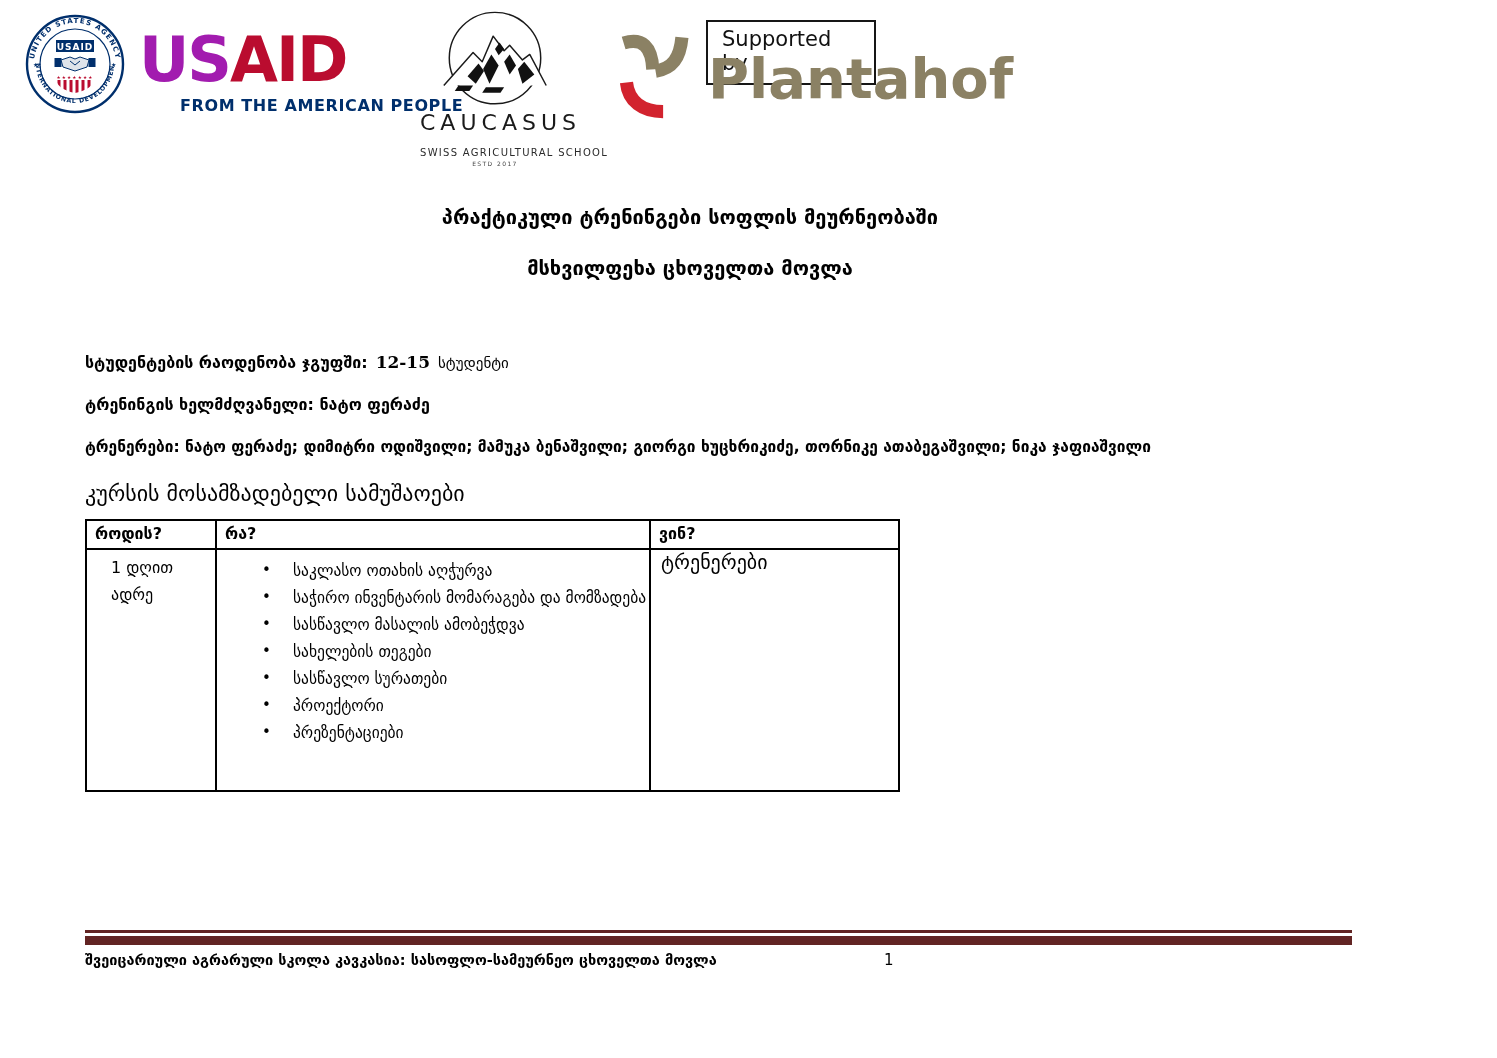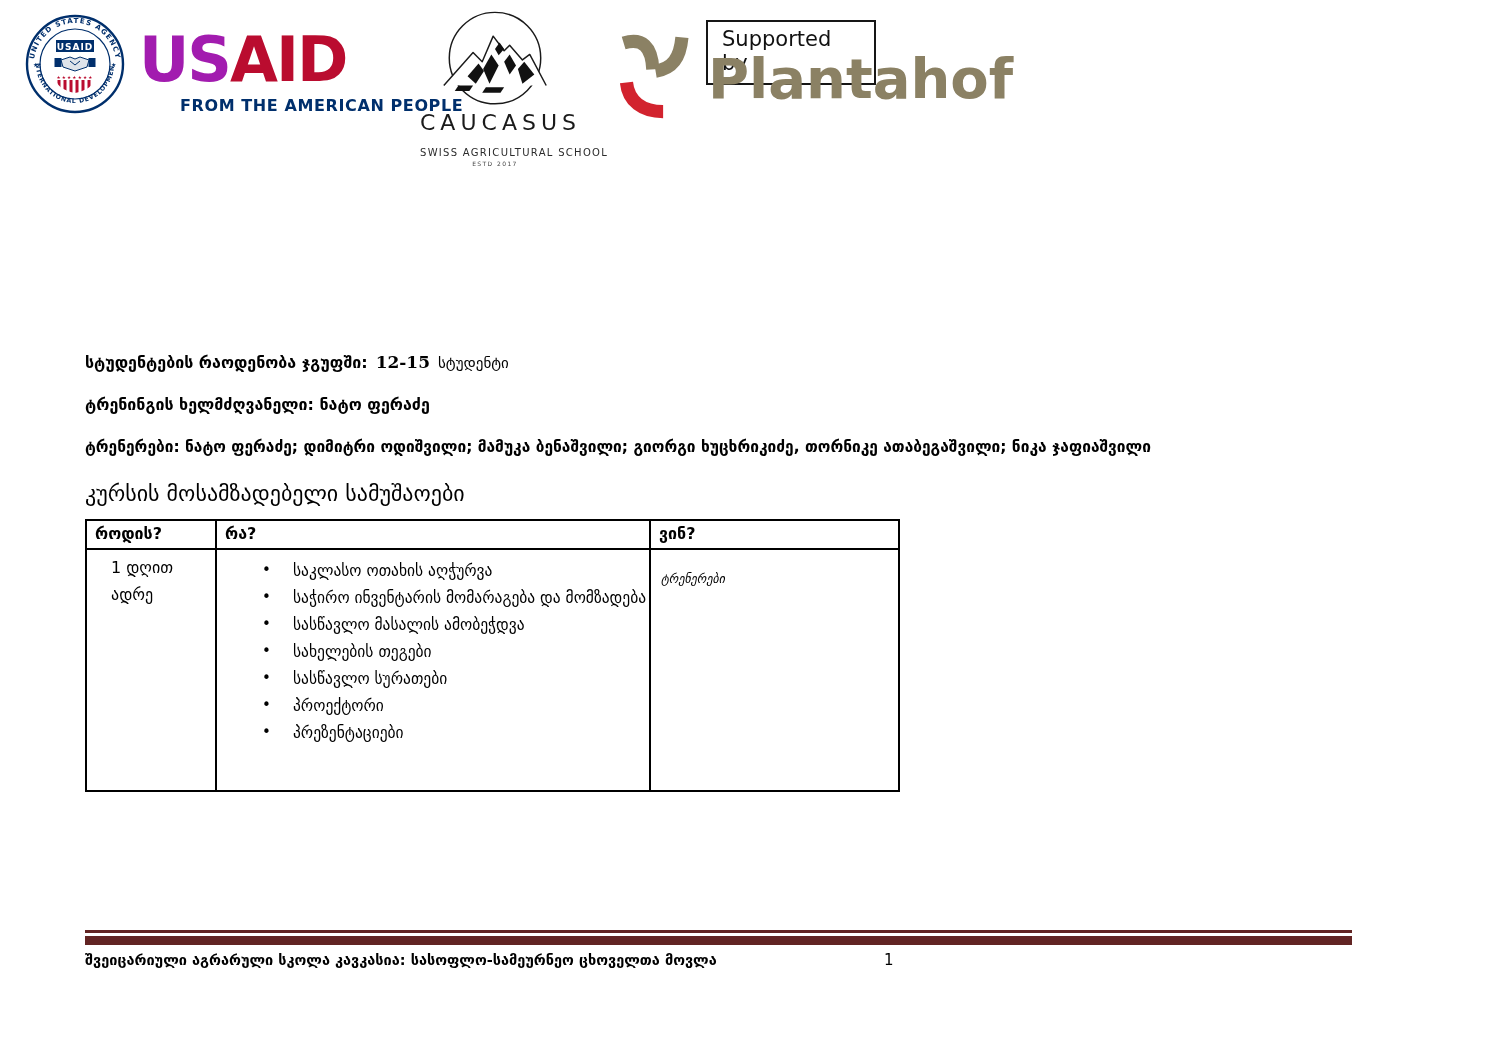--- a/index.html
+++ b/index.html
@@ -46,21 +46,21 @@
   
   .prep-table { position:absolute; left:85px; top:519px; border-collapse:collapse; table-layout:fixed; }
   .prep-table th, .prep-table td { border:2px solid #000; vertical-align:top; text-align:left; }
   .prep-table th { font-size:16px; padding:3px 8px 5px 8px; }
   .col-when { width:125px; } .col-what { width:434px; } .col-who { width:249px; }
   .when-cell { font-size:16px; padding:4px 24px; height:232px; }
   .when-cell div { width:80px; line-height:1.7; }
   .what-cell ul { list-style:none; margin:9px 0 0 0; padding:0; }
   .what-cell li { position:relative; padding-left:75px; font-size:15.5px; line-height:1.42; margin-bottom:5px; }
   .what-cell li::before { content:"•"; position:absolute; left:44px; top:0; font-size:15px; }
-  .who-cell { font-size:12px; padding:22px 10px;font-style:italic; }
+  .who-cell { font-size:20px; padding:0 10px; }
 
   
   .footer-rule { position:absolute; left:85px; top:930px; width:1267px; height:0; border-top:3px solid #622423; }
   .footer-bar  { position:absolute; left:85px; top:936px; width:1267px; height:9px; background:#622423; }
   .footer-text { position:absolute; left:85px; top:952px; font-size:14.5px; font-weight:bold; }
   .footer-page { position:absolute; left:884px; top:951px; font-size:15px; }
 </style>
 </head>
 <body>
 
@@ -132,20 +132,24 @@
   <div class="plantahof">
     <svg class="plantahof-mark" viewBox="0 0 100 100" aria-hidden="true">
       <path d="M6,16 C26,10 36,20 37,44" stroke="#8b8164" stroke-width="14" fill="none"></path>
       <path d="M68,10 C66,32 58,43 40,46" stroke="#8b8164" stroke-width="14" fill="none"></path>
       <path d="M9,58 C11,78 26,89 48,89" stroke="#d2232e" stroke-width="14" fill="none"></path>
     </svg>
     <div class="supported-box">Supported by</div>
     <div class="plantahof-name">Plantahof</div>
   </div>
 
+  <div class="title">
+    <div>პრაქტიკული ტრენინგები სოფლის მეურნეობაში</div>
+    <div class="title-line2">მსხვილფეხა ცხოველთა მოვლა</div>
+  </div>
 
   <div class="meta-students">
     <span>სტუდენტების რაოდენობა ჯგუფში:</span><span class="count">12-15</span><span class="suffix">სტუდენტი</span>
   </div>
   <div class="meta-lead">ტრენინგის ხელმძღვანელი: ნატო ფერაძე</div>
   <div class="meta-trainers">ტრენერები: ნატო ფერაძე; დიმიტრი ოდიშვილი; მამუკა ბენაშვილი; გიორგი ხუცხრიკიძე, თორნიკე ათაბეგაშვილი; ნიკა ჯაფიაშვილი</div>
   <div class="section-heading">კურსის მოსამზადებელი სამუშაოები</div>
 
   <table class="prep-table">
     <colgroup>

